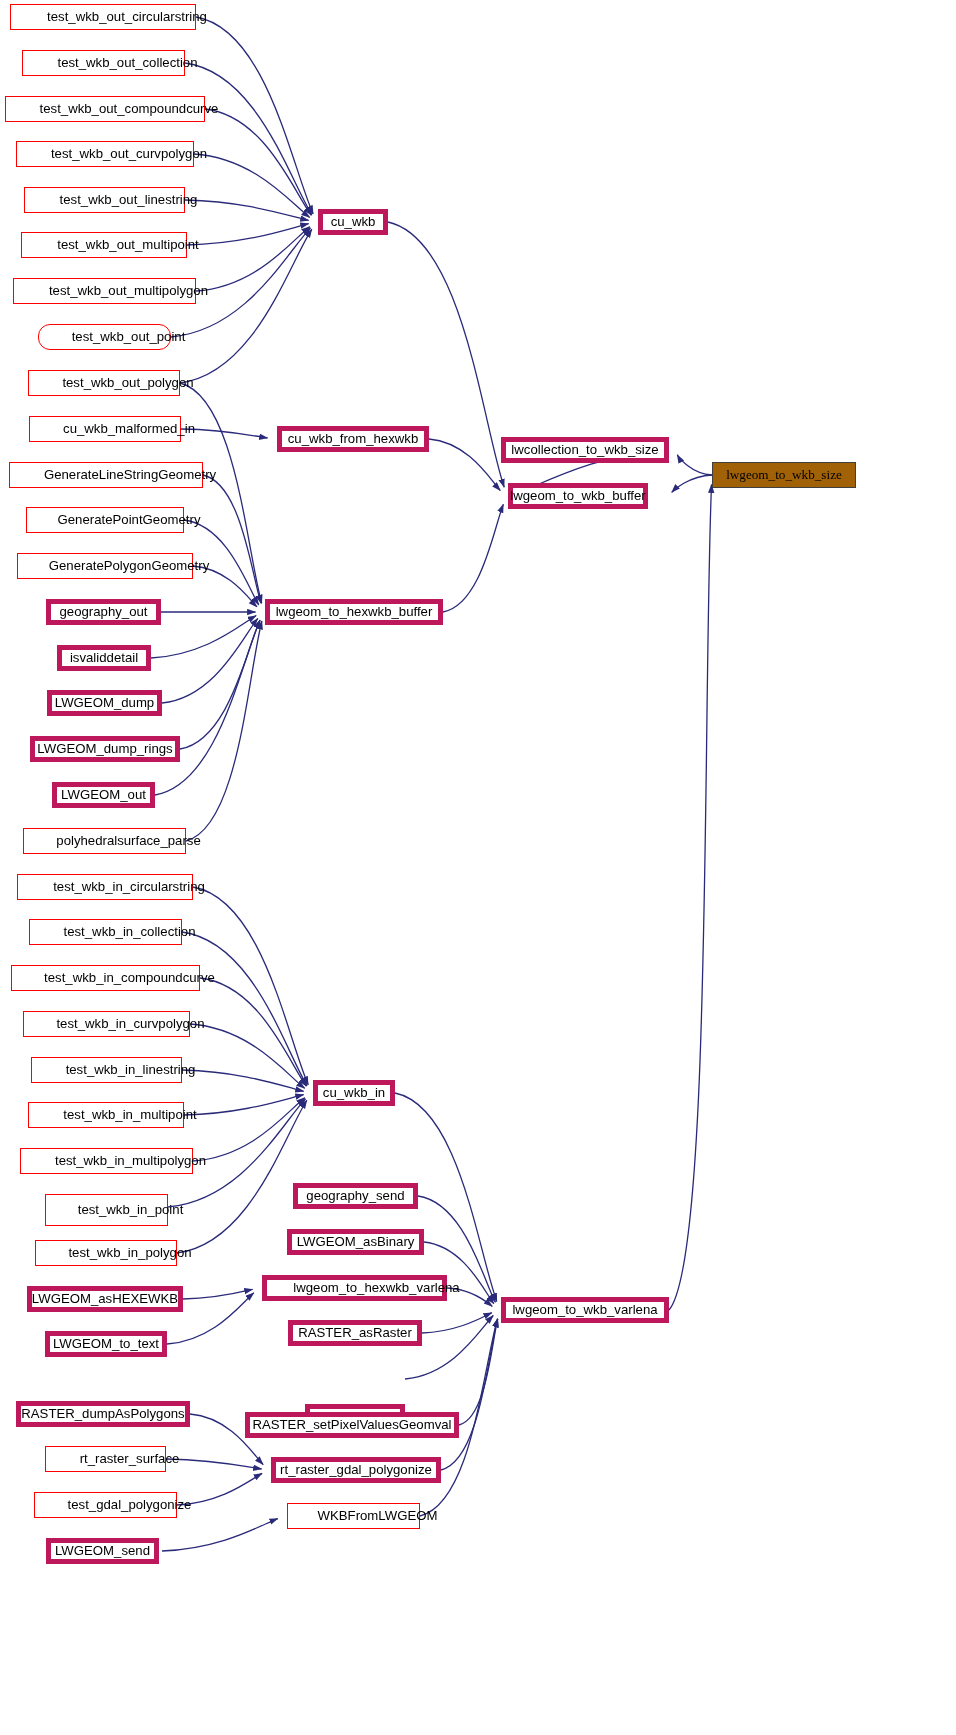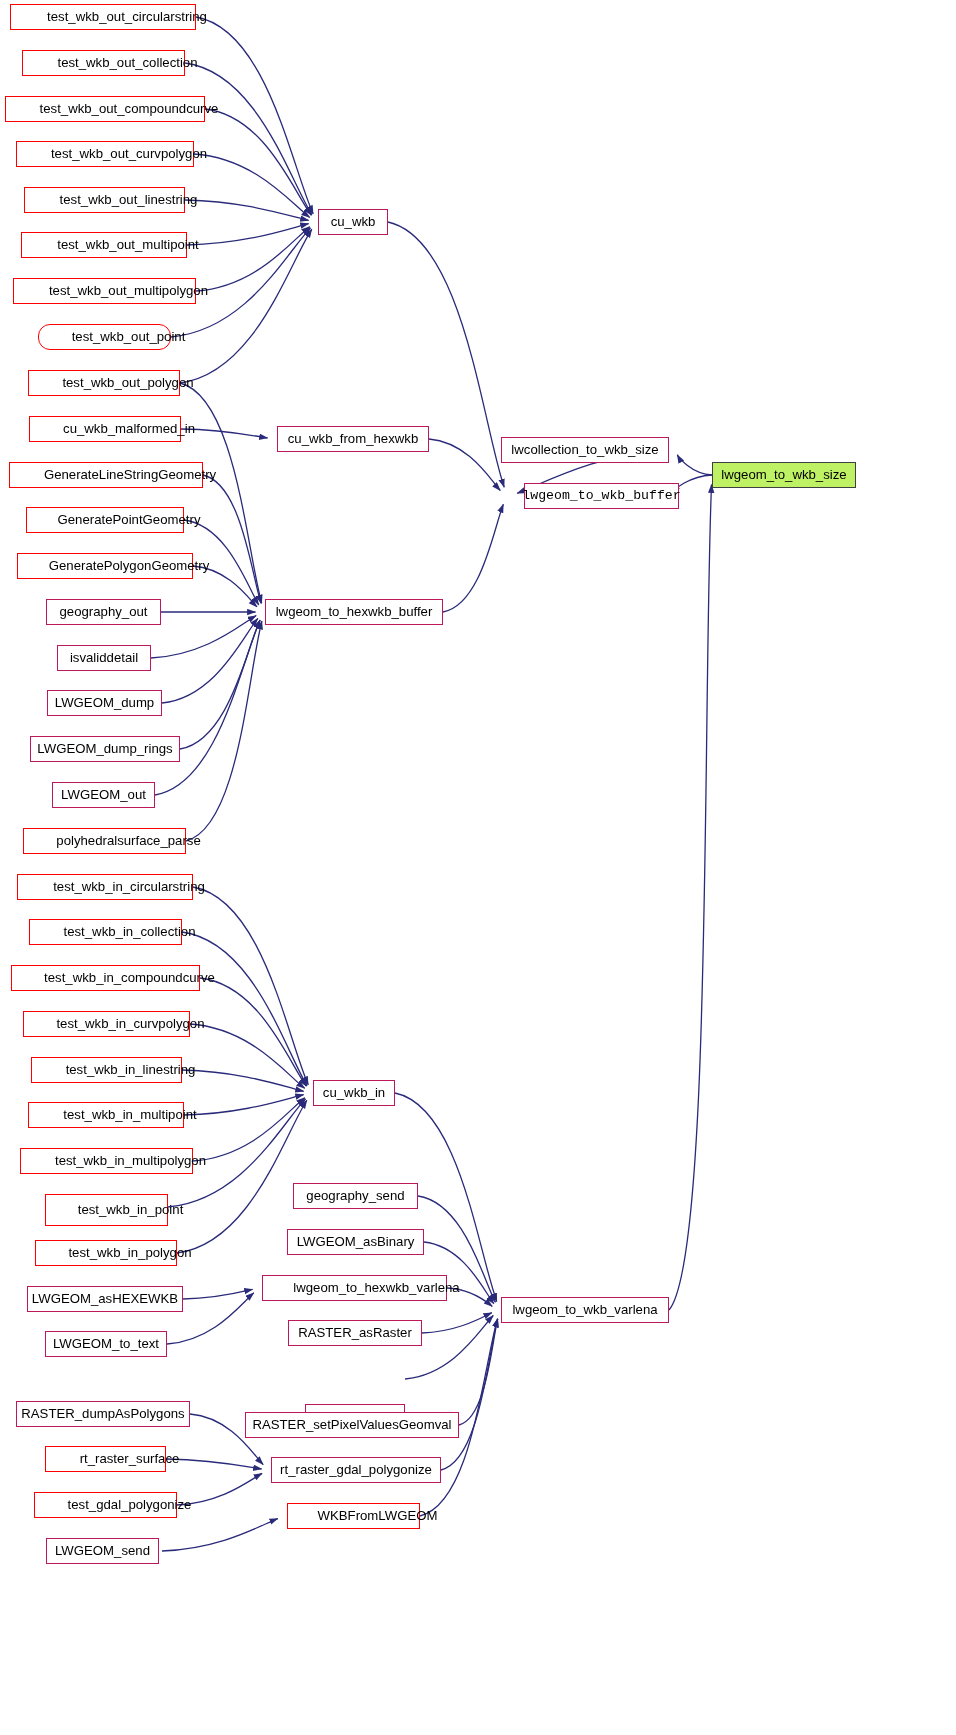--- a/index.html
+++ b/index.html
@@ -10,25 +10,25 @@
     position:absolute;
     box-sizing:border-box;
     display:flex;
     align-items:center;
     justify-content:center;
     font-size:13.2px;
     line-height:1;
     color:#000000;
     white-space:nowrap;
     background:#ffffff;
-    border:1px solid #be185d;
+    border:5px solid #be185d;
     letter-spacing:0px;
   }
   .node.red{border:1px solid #ff0000;padding-left:48px;}
-  .node.hl{background:#bef264;border:1px solid #404040;}
+  .node.hl{background:#a16207;border:1px solid #404040;font-family:Liberation Serif, serif;}
   .node span{pointer-events:none;}
 </style>
 </head>
 <body>
 
 <div id="graph">
   <svg id="edges" viewBox="0 0 956 1735" xmlns="http://www.w3.org/2000/svg">
     <defs>
       <marker id="arrow" markerWidth="9" markerHeight="9" refX="8.4" refY="3.2" orient="auto" markerUnits="userSpaceOnUse">
         <path d="M0,0 L9,3.2 L0,6.4 z" fill="#2a2a7a"></path>
@@ -223,21 +223,21 @@
       </div>
       <div class="node" style="left: 271px; top: 1457px; width: 170px; height: 26px;">
         <span>rt_raster_gdal_polygonize</span>
       </div>
       <div class="node red" style="left: 287px; top: 1503px; width: 133px; height: 26px;">
         <span>WKBFromLWGEOM</span>
       </div>
       <div class="node" style="left: 501px; top: 437px; width: 168px; height: 26px;">
         <span>lwcollection_to_wkb_size</span>
       </div>
-      <div class="node" style="left: 524px; top: 483px; width: 155px; height: 26px; font-family: Liberation Mono, monospace;">
+      <div class="node" style="left: 508px; top: 483px; width: 140px; height: 26px;">
         <span>lwgeom_to_wkb_buffer</span>
       </div>
       <div class="node" style="left: 501px; top: 1297px; width: 168px; height: 26px;">
         <span>lwgeom_to_wkb_varlena</span>
       </div>
       <div class="node hl" style="left: 712px; top: 462px; width: 144px; height: 26px;">
         <span>lwgeom_to_wkb_size</span>
       </div>
     </div>
 </div>

